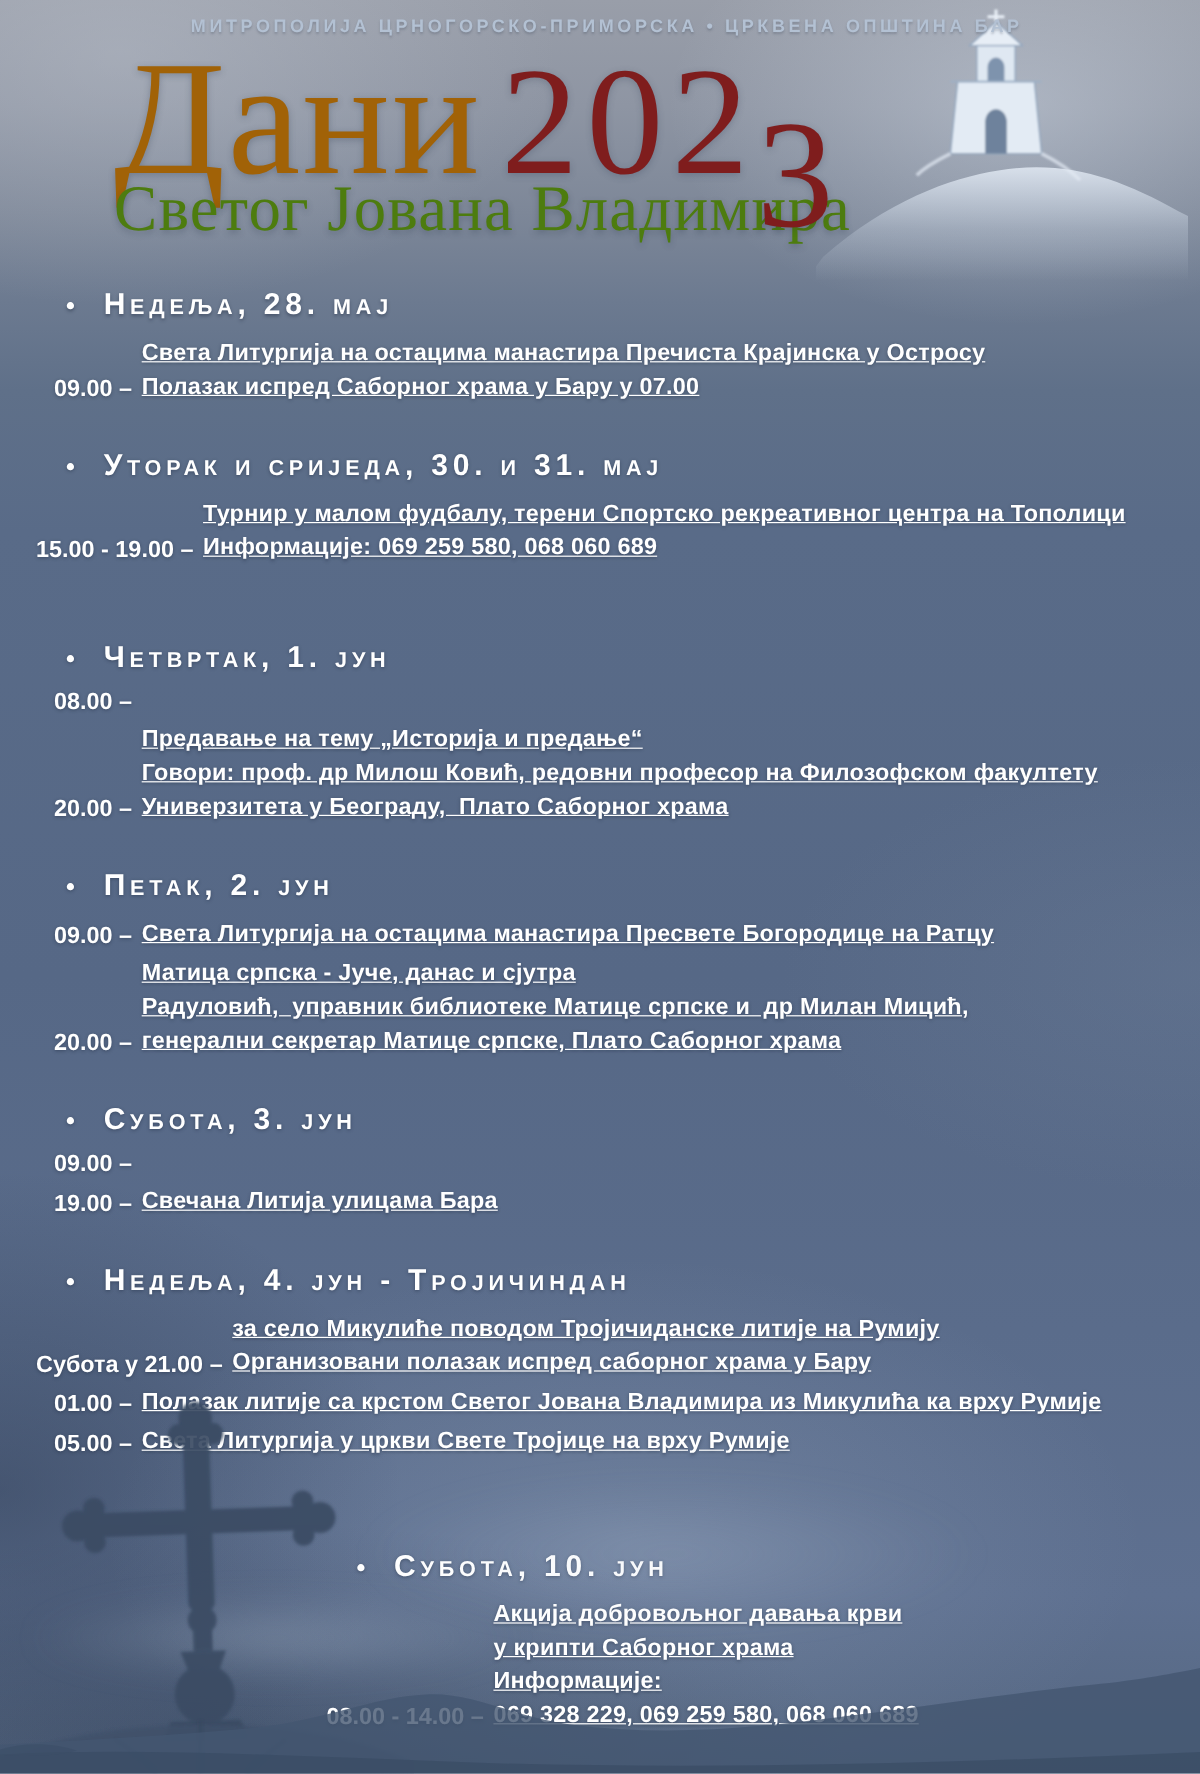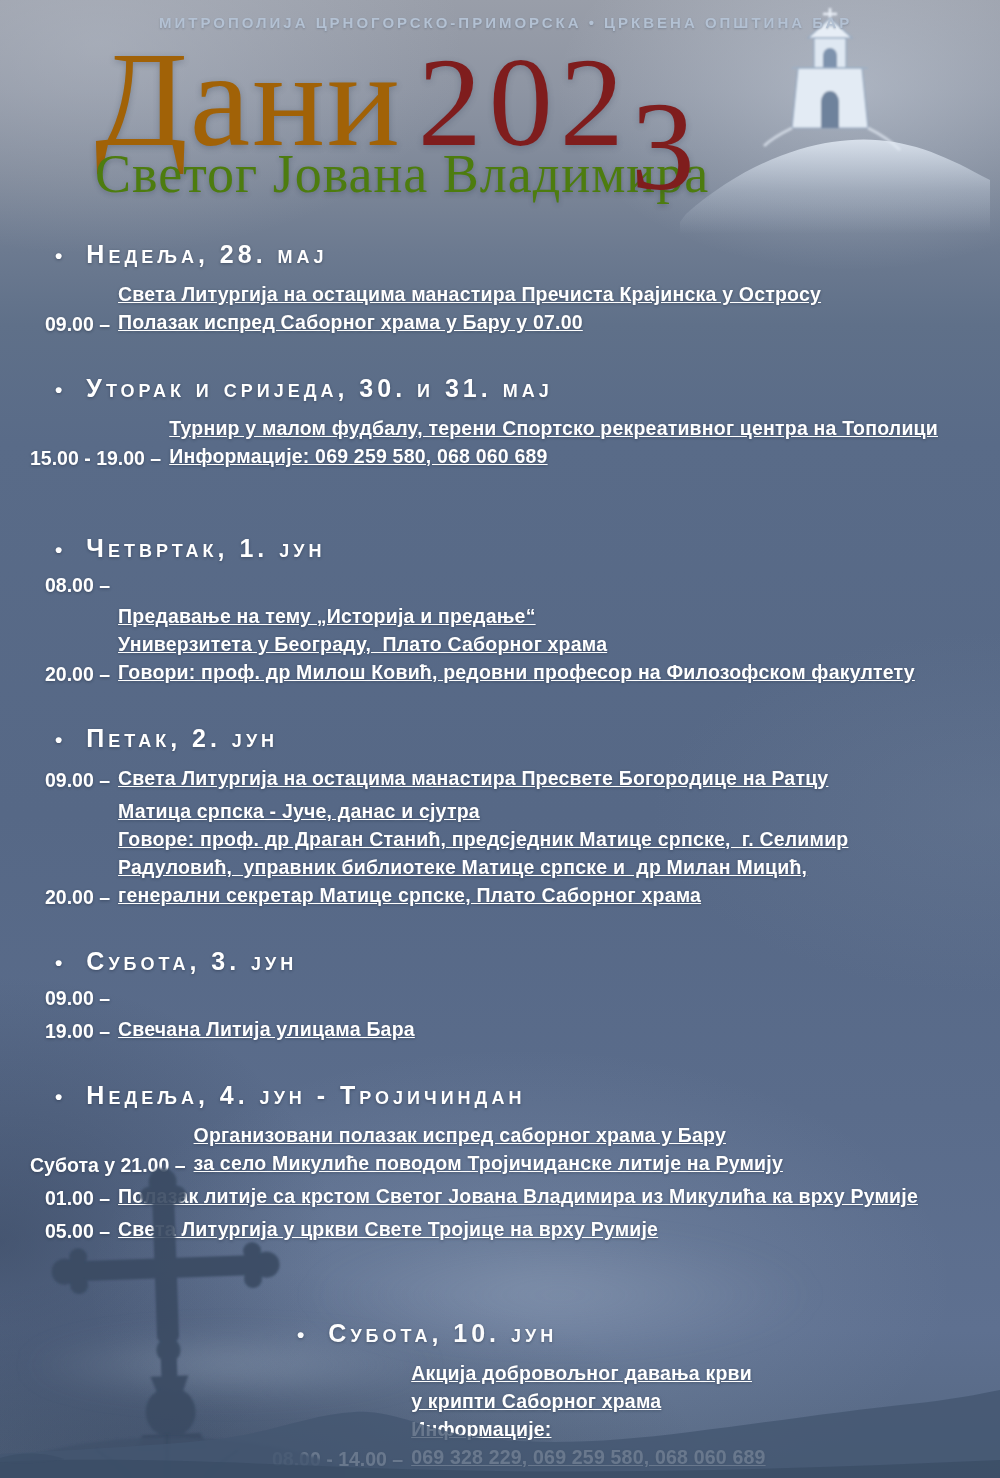--- a/index.html
+++ b/index.html
@@ -136,41 +136,40 @@
           <span class="bullet">•</span>
           <span class="heading-text">Четвртак, 1. јун</span>
         </div>
         <div class="item">
           <span class="time">08.00 –</span>
         </div>
         <div class="item">
           <span class="time">20.00 –</span>
           <div class="lines">
             <div class="line">Предавање на тему „Историја и предање“</div>
+            <div class="line">Говори: проф. др Милош Ковић, редовни професор на Филозофском факултету</div>
             <div class="line">Универзитета у Београду,  Плато Саборног храма</div>
-            <div class="line">Говори: проф. др Милош Ковић, редовни професор на Филозофском факултету</div>
           </div>
         </div>
       </section>
       <section class="event">
         <div class="event-heading">
           <span class="bullet">•</span>
           <span class="heading-text">Петак, 2. јун</span>
         </div>
         <div class="item">
           <span class="time">09.00 –</span>
           <div class="lines">
             <div class="line">Света Литургија на остацима манастира Пресвете Богородице на Ратцу</div>
           </div>
         </div>
         <div class="item">
           <span class="time">20.00 –</span>
           <div class="lines">
             <div class="line">Матица српска - Јуче, данас и сјутра</div>
-            <div class="line">Говоре: проф. др Драган Станић, предсједник Матице српске,  г. Селимир</div>
             <div class="line">Радуловић,  управник библиотеке Матице српске и  др Милан Мицић,</div>
             <div class="line">генерални секретар Матице српске, Плато Саборног храма</div>
           </div>
         </div>
       </section>
       <section class="event">
         <div class="event-heading">
           <span class="bullet">•</span>
           <span class="heading-text">Субота, 3. јун</span>
         </div>
@@ -185,22 +184,22 @@
         </div>
       </section>
       <section class="event">
         <div class="event-heading">
           <span class="bullet">•</span>
           <span class="heading-text">Недеља, 4. јун - Тројичиндан</span>
         </div>
         <div class="item long-time">
           <span class="time">Субота у 21.00 –</span>
           <div class="lines">
+            <div class="line">за село Микулиће поводом Тројичиданске литије на Румију</div>
             <div class="line">Организовани полазак испред саборног храма у Бару</div>
-            <div class="line">за село Микулиће поводом Тројичиданске литије на Румију</div>
           </div>
         </div>
         <div class="item">
           <span class="time">01.00 –</span>
           <div class="lines">
             <div class="line">Полазак литије са крстом Светог Јована Владимира из Микулића ка врху Румије</div>
           </div>
         </div>
         <div class="item">
           <span class="time">05.00 –</span>

